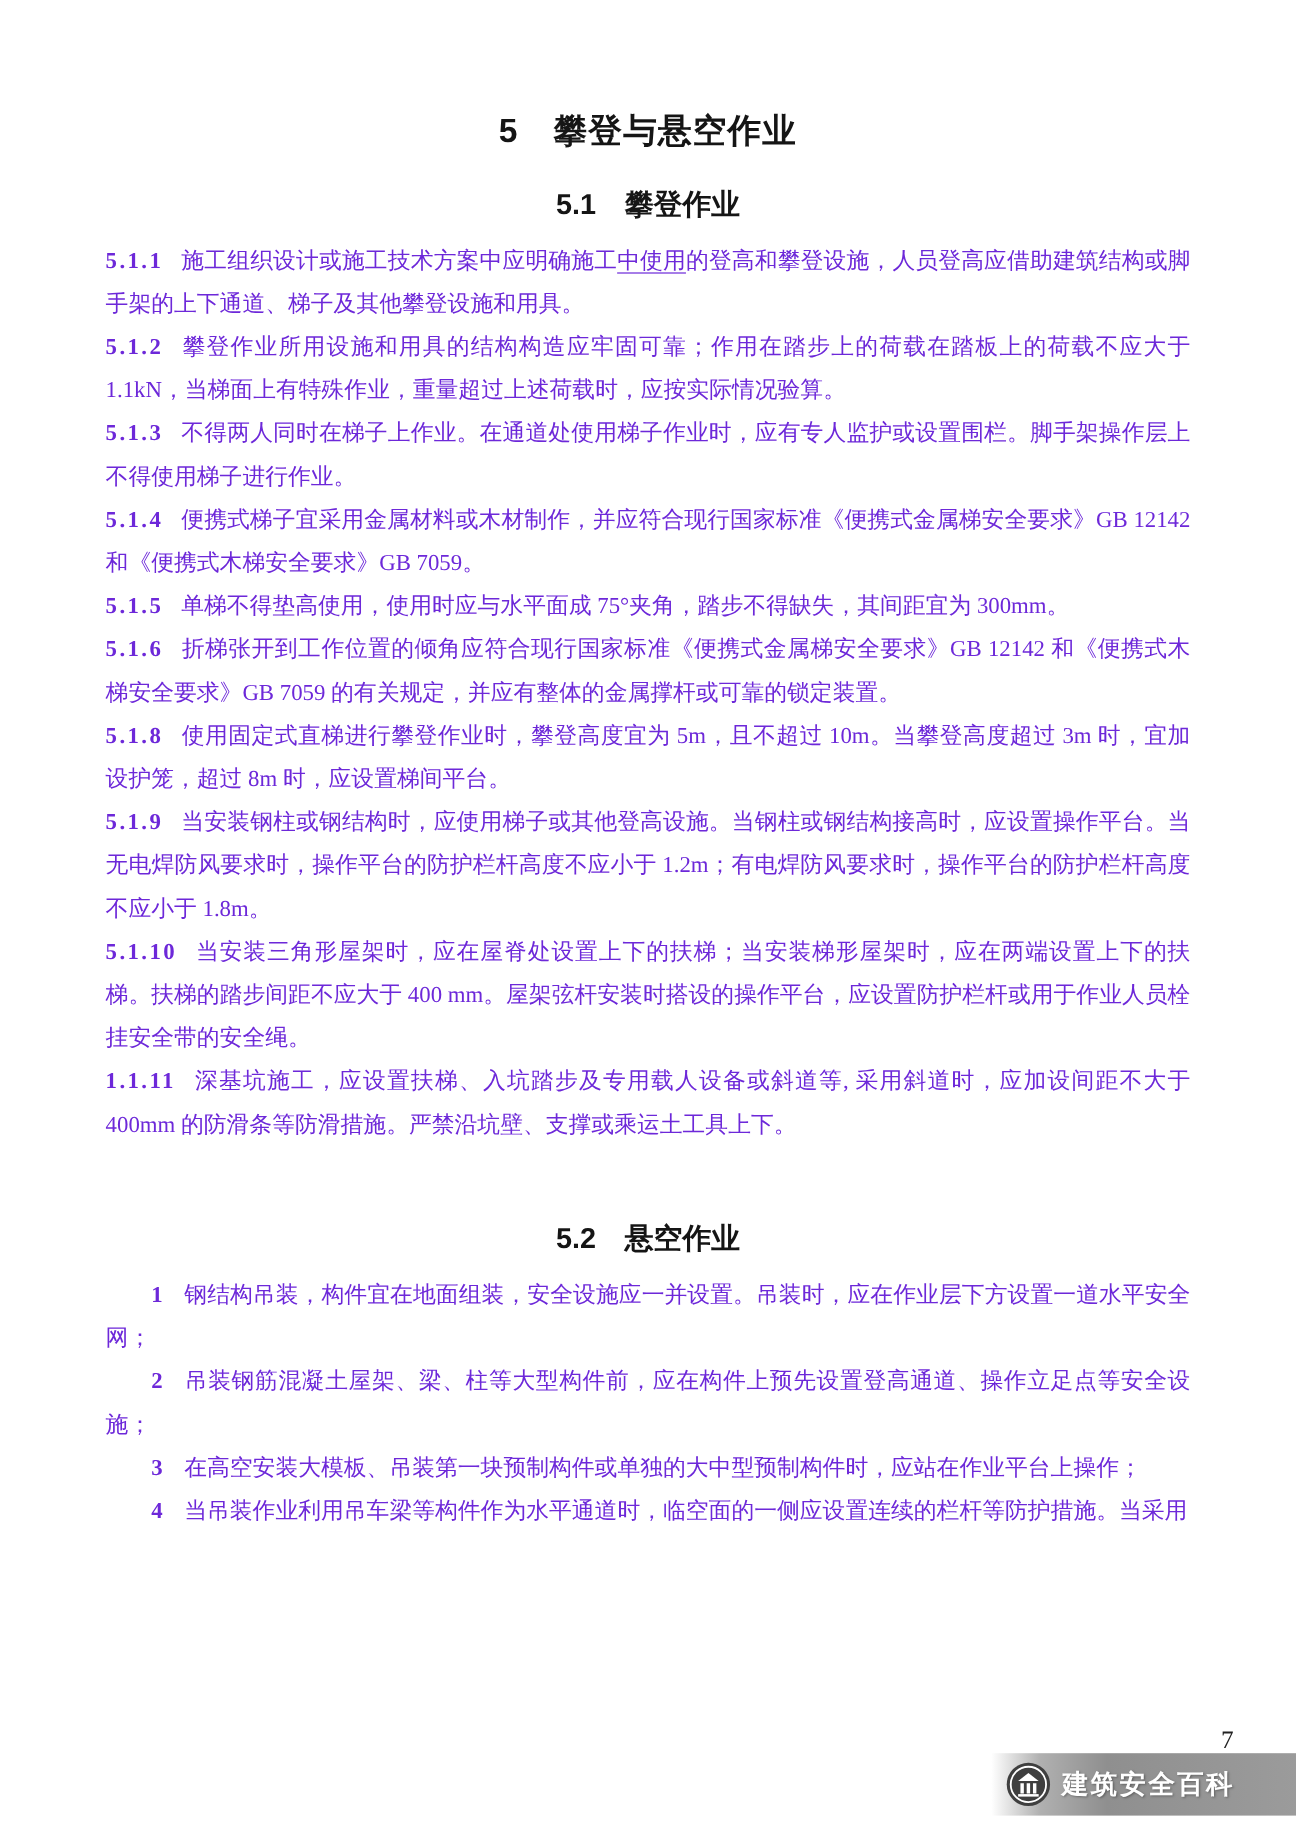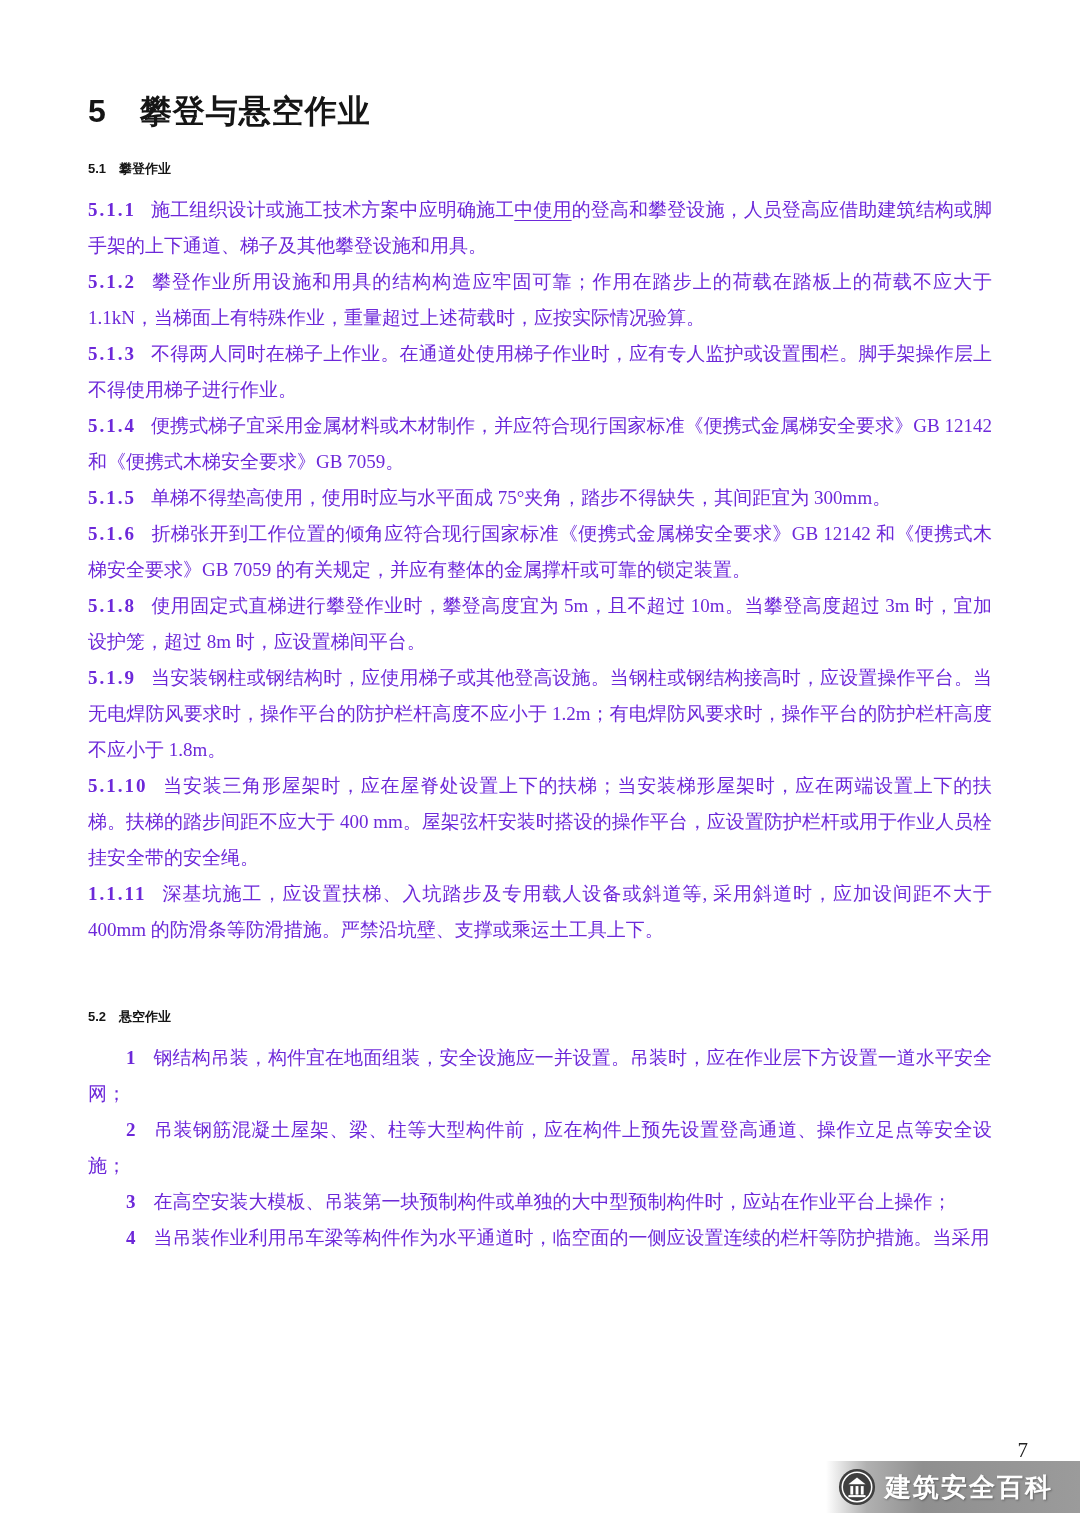--- a/index.html
+++ b/index.html
@@ -11,30 +11,31 @@
     overflow: hidden;
     font-family: "Liberation Serif", "DejaVu Serif", serif;
     color: #1d1d1d;
   }
   .page {
     position: absolute; inset: 0;
     padding: 90px 88px 0 88px;
   }
   .doc-title {
     margin: 0 0 26px 0;
-    text-align: left;
-    font-size: 32px;
+    text-align: center;
+    font-size: 28px;
     font-weight: 700;
     font-family: "Liberation Sans", "DejaVu Sans", sans-serif;
     letter-spacing: 1px;
     color: #151515;
   }
   .sec-heading {
     margin: 8px 0 14px 0;
-    font-size: 13px;
+    text-align: center;
+    font-size: 24px;
     font-weight: 700;
     font-family: "Liberation Sans", "DejaVu Sans", sans-serif;
     color: #151515;
   }
   #doc-content h2:nth-of-type(2) { margin-top: 60px; }
   .para {
     margin: 0;
     font-size: 19px;
     line-height: 36px;
     text-align: justify;
@@ -67,21 +68,21 @@
     background: linear-gradient(90deg,
       rgba(150,150,150,0) 0%,
       rgba(150,150,150,0.75) 16%,
       #8f8f8f 38%,
       #9b9b9b 100%);
   }
   .wm-logo { width: 38px; height: 38px; flex: 0 0 auto; display: block; }
   .wm-text {
     color: #ffffff;
     font-weight: 700;
-    font-size: 26px;
+    font-size: 22px;
     letter-spacing: 2px;
     font-family: "Liberation Sans", "DejaVu Sans", sans-serif;
     text-shadow: 1px 1px 2px rgba(0,0,0,0.35);
     white-space: nowrap;
   }
 </style>
 </head>
 <body>
 
 <div class="page">

